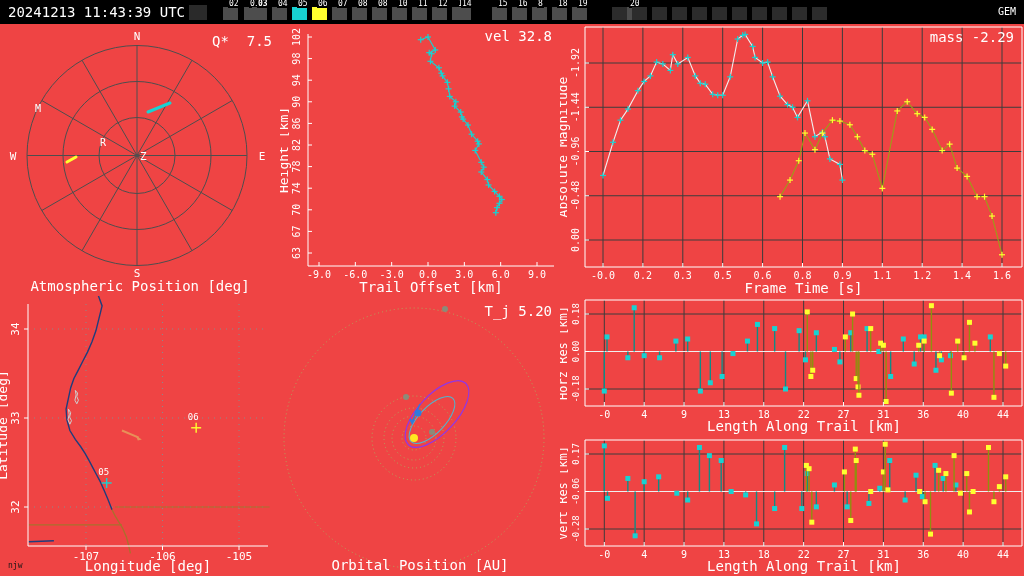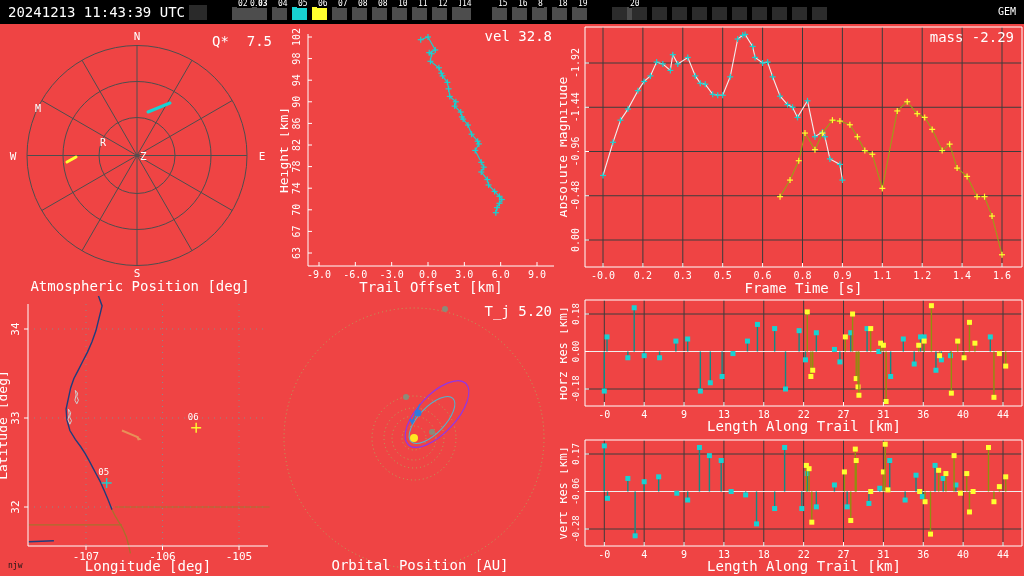--- a/index.html
+++ b/index.html
@@ -21,21 +21,21 @@
 <body>
 
 <div id="app">
   <header>
     <span id="timestamp">20241213 11:43:39 UTC</span>
     <div id="frame-boxes">
         <div class="fblank" style="left: 189px; top: 5px; width: 18px; height: 15px;"></div>
         <div class="fbox" style="left: 212px; margin-left: 32px;">
           <span class="tag">01</span>
         </div>
-        <div class="fbox" style="left: 232px;">
+        <div class="fbox" style="left: 223px;">
           <span class="tag">02</span>
         </div>
         <div class="fbox" style="left: 252px; font-weight: bold;">
           <span class="tag">03</span>
         </div>
         <div class="fbox" style="left: 272px;">
           <span class="tag">04</span>
         </div>
         <div class="fbox" style="left: 292px; background: rgb(24, 210, 210);">
           <span class="tag">05</span>

